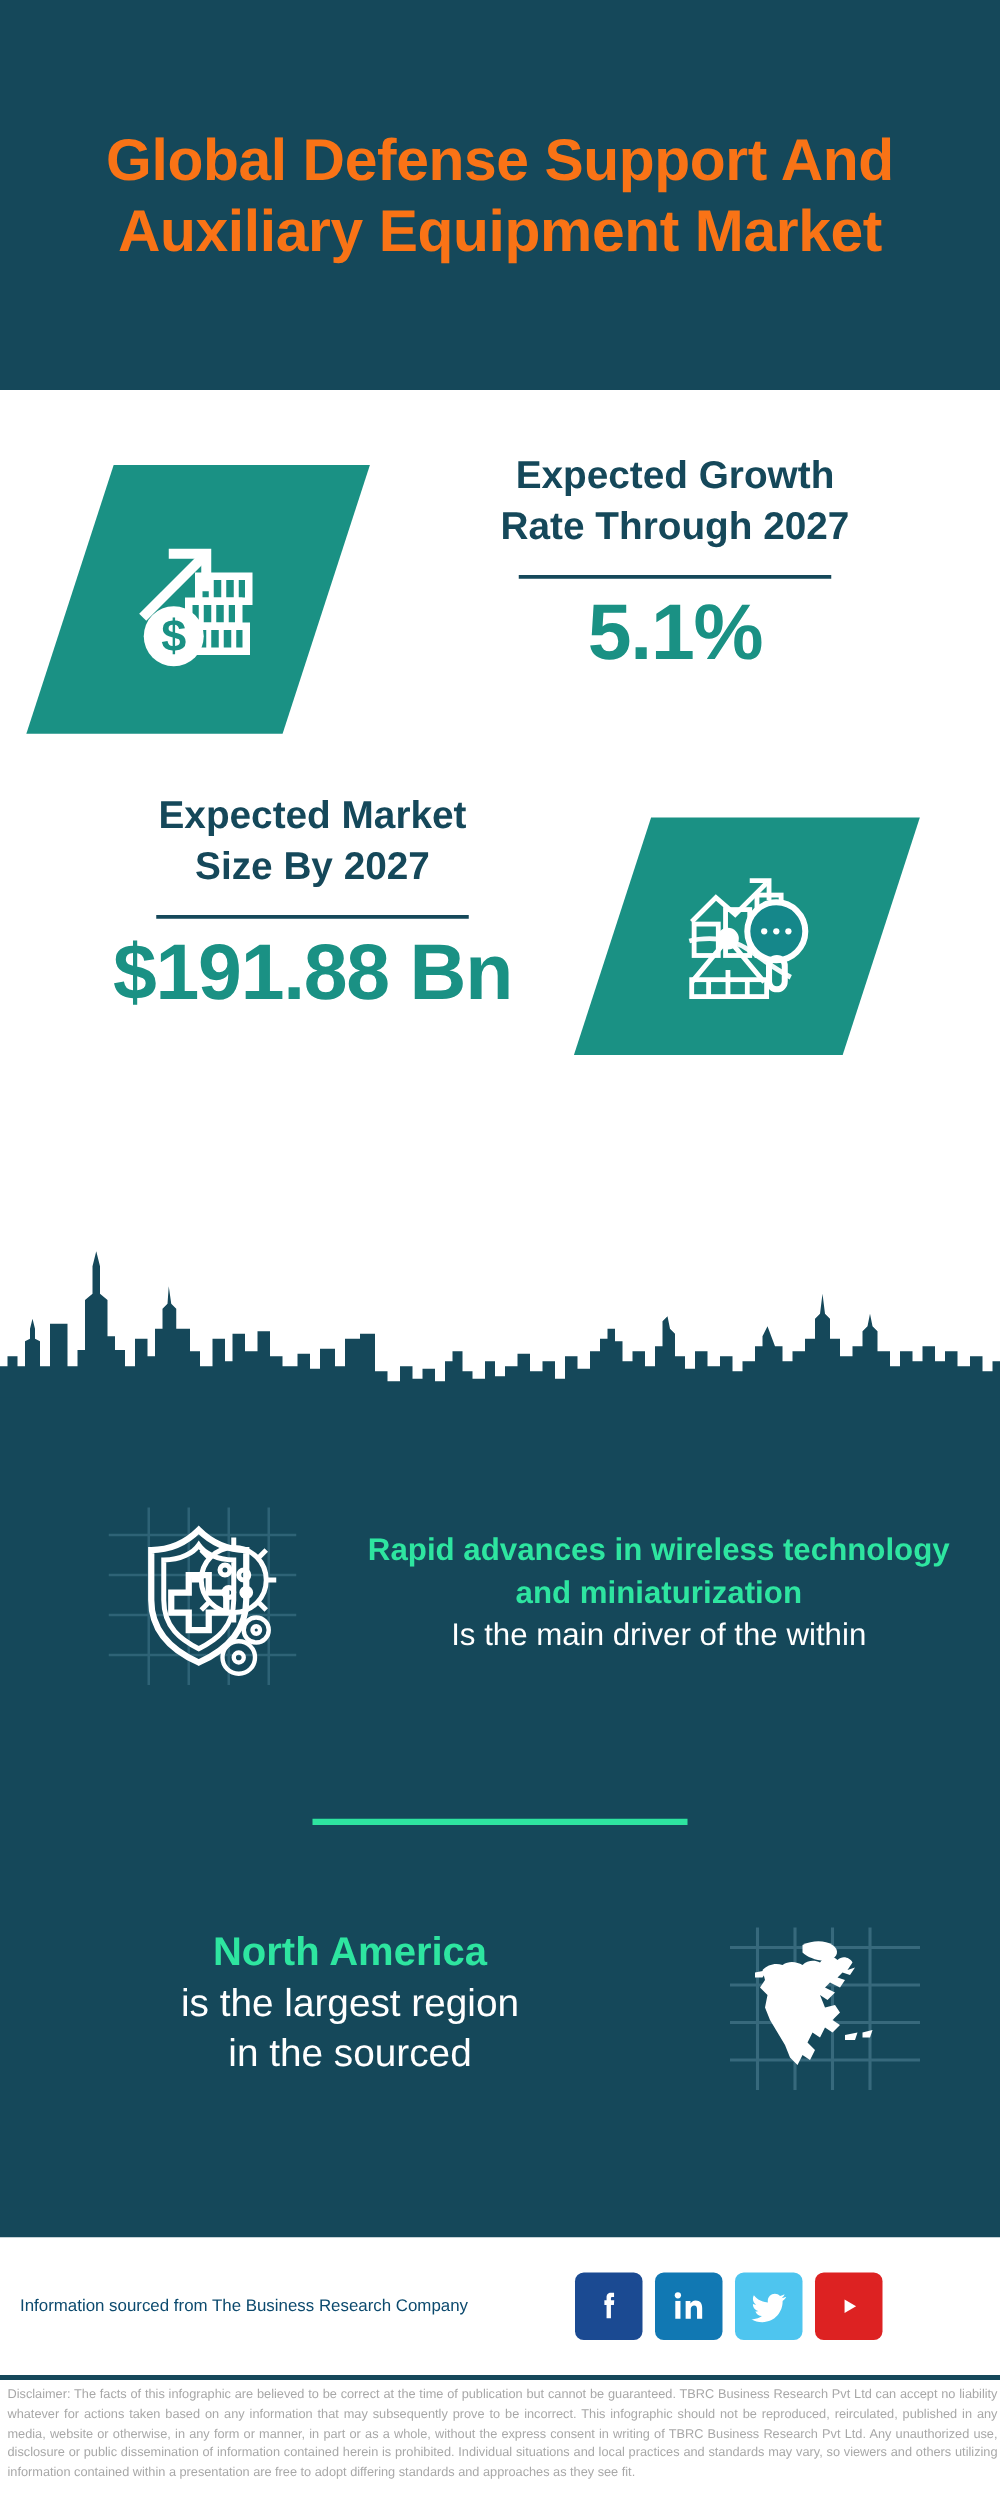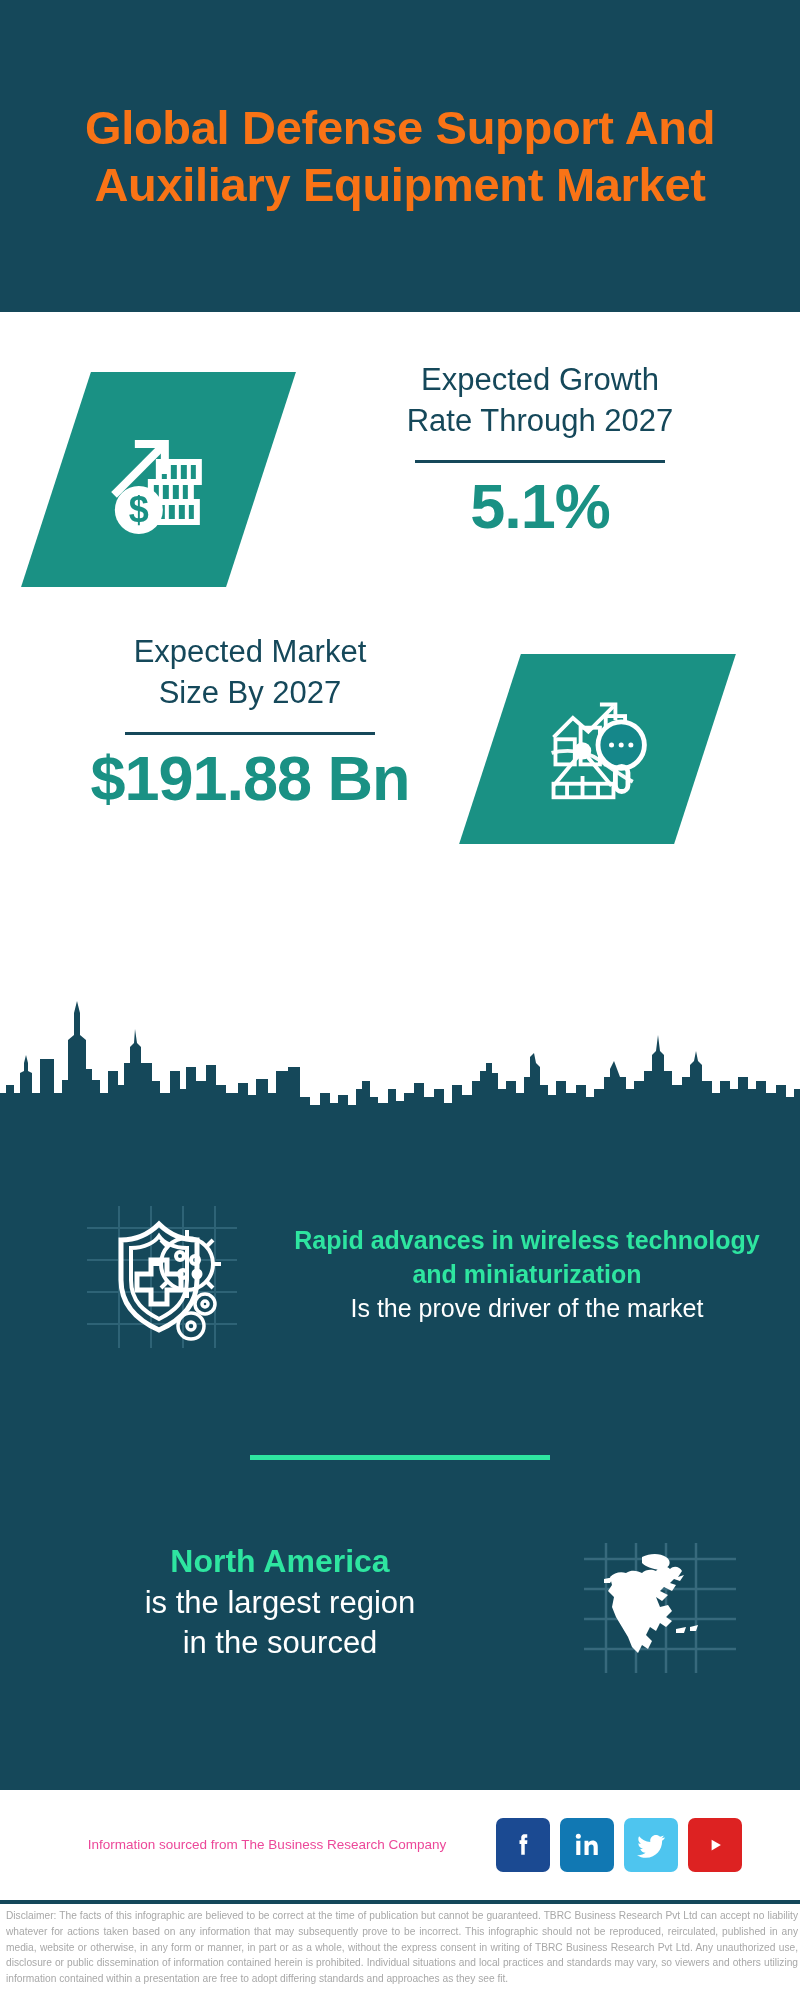--- a/index.html
+++ b/index.html
@@ -77,21 +77,21 @@
 
   .growth-text {
     position: absolute;
     left: 320px; top: 0px;
     width: 440px;
     text-align: center;
   }
   .label-dark {
     color: #15485a;
     font-size: 31px;
-    font-weight: normal;
+    font-weight: bold;
     line-height: 1.32;
   }
   .rule-dark {
     width: 250px;
     height: 3px;
     background: #15485a;
     margin: 18px auto 10px auto;
   }
   .bignum-teal {
     color: #1a9184;
@@ -215,26 +215,25 @@
   .footer {
     position: absolute;
     left: 0; top: 1790px;
     width: 800px;
     height: 110px;
     background: #ffffff;
     display: flex;
     align-items: center;
   }
   .footer-text {
-    margin-left: 52px;
+    margin-left: 16px;
     width: 430px;
-    color: #ec4899;
+    color: #0c4a6e;
     font-size: 13.5px;
     line-height: 1.75;
-    text-align: center;
   }
   .social-row {
     display: flex;
     gap: 10px;
     align-items: center;
     margin-left: 14px;
   }
   .sicon {
     width: 54px;
     height: 54px;
@@ -397,21 +396,21 @@
             <circle cx="128" cy="116" r="10"></circle>
             <circle cx="128" cy="116" r="3"></circle>
             <circle cx="114" cy="138" r="13"></circle>
             <circle cx="114" cy="138" r="4"></circle>
           </g>
         </svg>
       </span>
     </div>
     <div class="driver-text">
       <div class="hl-green">Rapid advances in wireless technology and miniaturization</div>
-      <div class="sub-white">Is the prove driver of the market</div>
+      <div class="sub-white">Is the main driver of the within</div>
     </div>
   </div>
 
   <div class="green-divider"></div>
 
   <div class="region-row">
     <div class="region-text">
       <div class="hl-green-big">North America</div>
       <div class="sub-white-big">is the largest region</div>
       <div class="sub-white-big">in the sourced</div>

